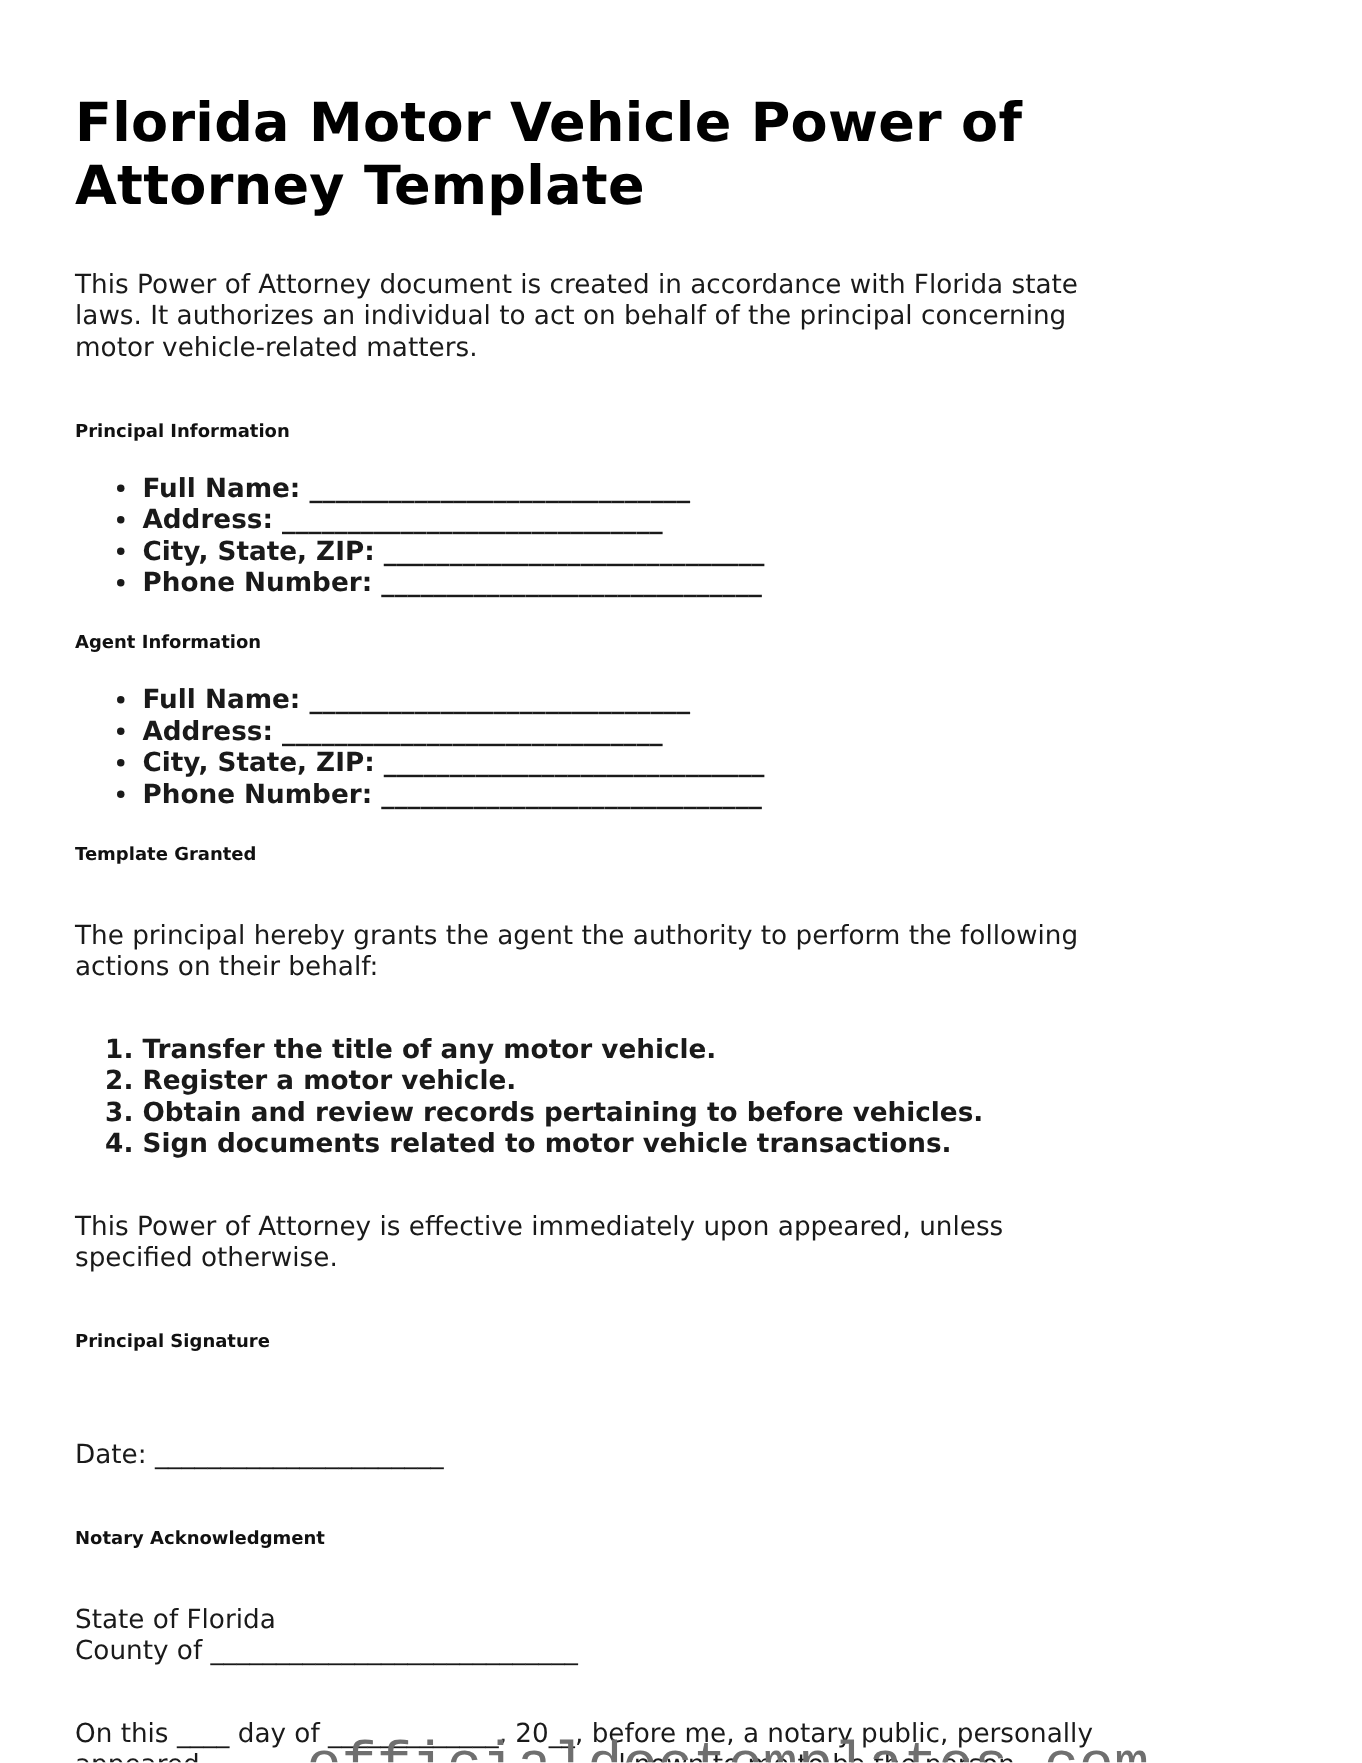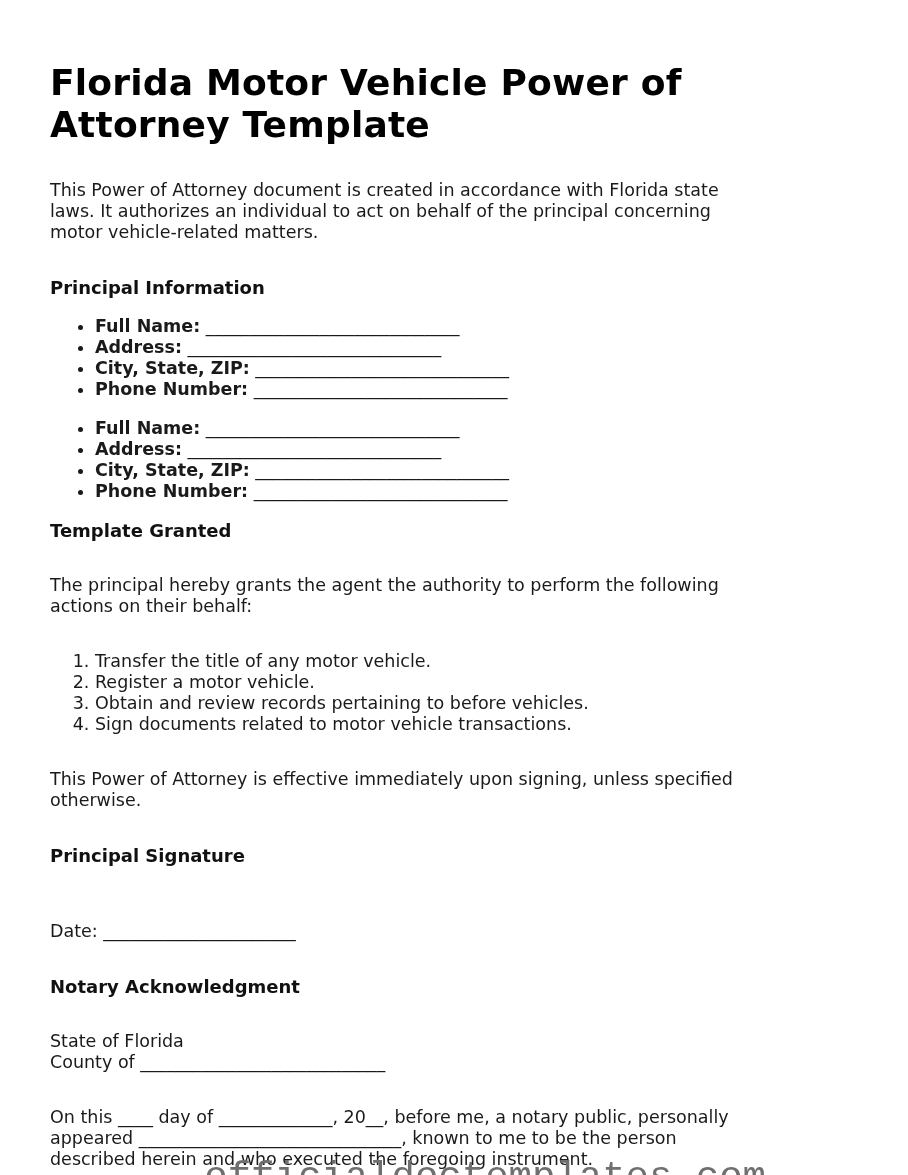--- a/index.html
+++ b/index.html
@@ -19,30 +19,31 @@
   h1 {
     font-size: 36px;
     line-height: 42px;
     font-weight: bold;
     color: #000000;
     margin: 0 0 29px 0;
     max-width: 700px;
     letter-spacing: 0.2px;
   }
   h3 {
-    font-size: 18px;
+    font-size: 12px;
     line-height: 21px;
     font-weight: bold;
     color: #111111;
     margin: 18px 0;
   }
   p { margin: 34px 0; }
   ul, ol {
     margin: 18px 0;
     padding-left: 45px;
+    font-weight: bold;
   }
   li { line-height: 21px; }
   .blank { white-space: pre; }
   .watermark {
     position: absolute;
     top: 1157px;
     right: 15px;
     font-family: "Liberation Mono", "DejaVu Sans Mono", monospace;
     font-size: 39px;
     line-height: 42px;
@@ -59,37 +60,38 @@
   <p>This Power of Attorney document is created in accordance with Florida state laws. It authorizes an individual to act on behalf of the principal concerning motor vehicle-related matters.</p>
 
   <h3>Principal Information</h3>
   <ul>
     <li><strong>Full Name:</strong><span class="blank"> _____________________________</span></li>
     <li><strong>Address:</strong><span class="blank"> _____________________________</span></li>
     <li><strong>City, State, ZIP:</strong><span class="blank"> _____________________________</span></li>
     <li><strong>Phone Number:</strong><span class="blank"> _____________________________</span></li>
   </ul>
 
+  <h3>Agent Information</h3>
   <ul>
     <li><strong>Full Name:</strong><span class="blank"> _____________________________</span></li>
     <li><strong>Address:</strong><span class="blank"> _____________________________</span></li>
     <li><strong>City, State, ZIP:</strong><span class="blank"> _____________________________</span></li>
     <li><strong>Phone Number:</strong><span class="blank"> _____________________________</span></li>
   </ul>
 
   <h3>Template Granted</h3>
   <p>The principal hereby grants the agent the authority to perform the following actions on their behalf:</p>
   <ol>
     <li>Transfer the title of any motor vehicle.</li>
     <li>Register a motor vehicle.</li>
     <li>Obtain and review records pertaining to before vehicles.</li>
     <li>Sign documents related to motor vehicle transactions.</li>
   </ol>
 
-  <p>This Power of Attorney is effective immediately upon signing, unless specified otherwise.</p>
+  <p>This Power of Attorney is effective immediately upon appeared, unless specified otherwise.</p>
 
   <h3>Principal Signature</h3>
   <p><br>
   <span>Date:</span><span class="blank"> ______________________</span></p>
 
   <h3>Notary Acknowledgment</h3>
   <p><span>State of Florida</span><br>
   <span>County of</span><span class="blank"> ____________________________</span></p>
 
   <p>On this ____ day of _____________, 20__, before me, a notary public, personally appeared ______________________________, known to me to be the person described herein and who executed the foregoing instrument.</p>

